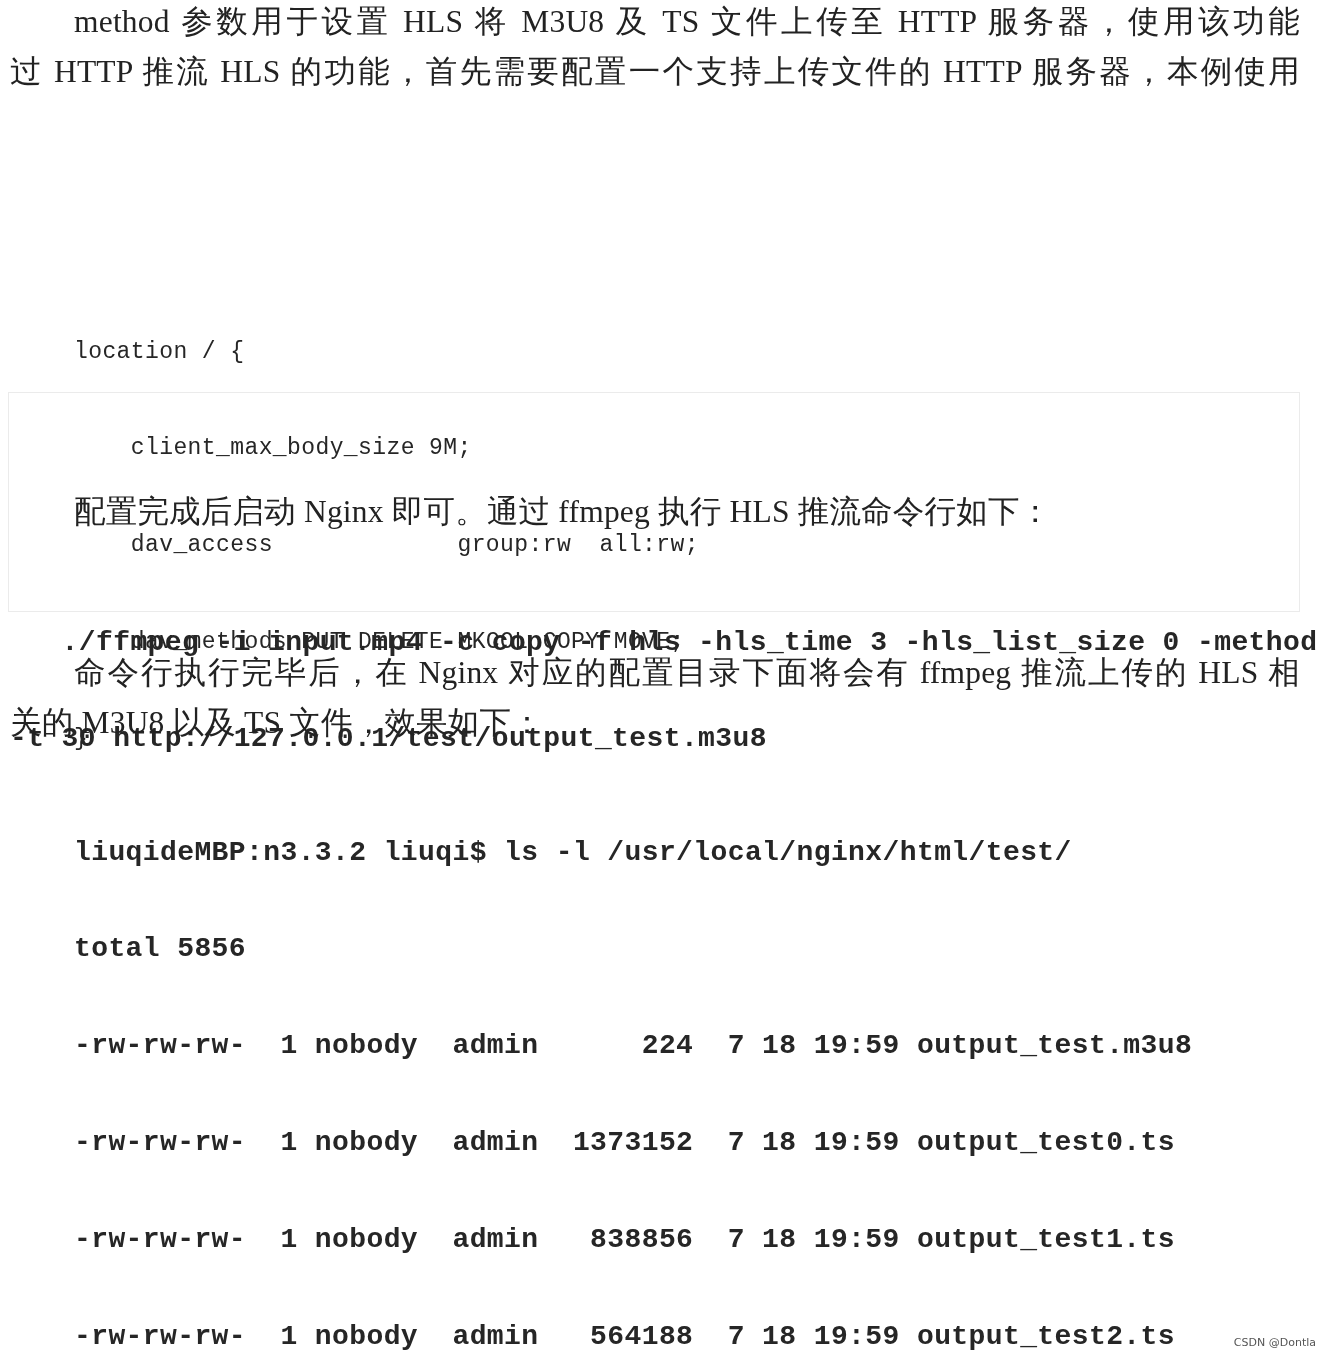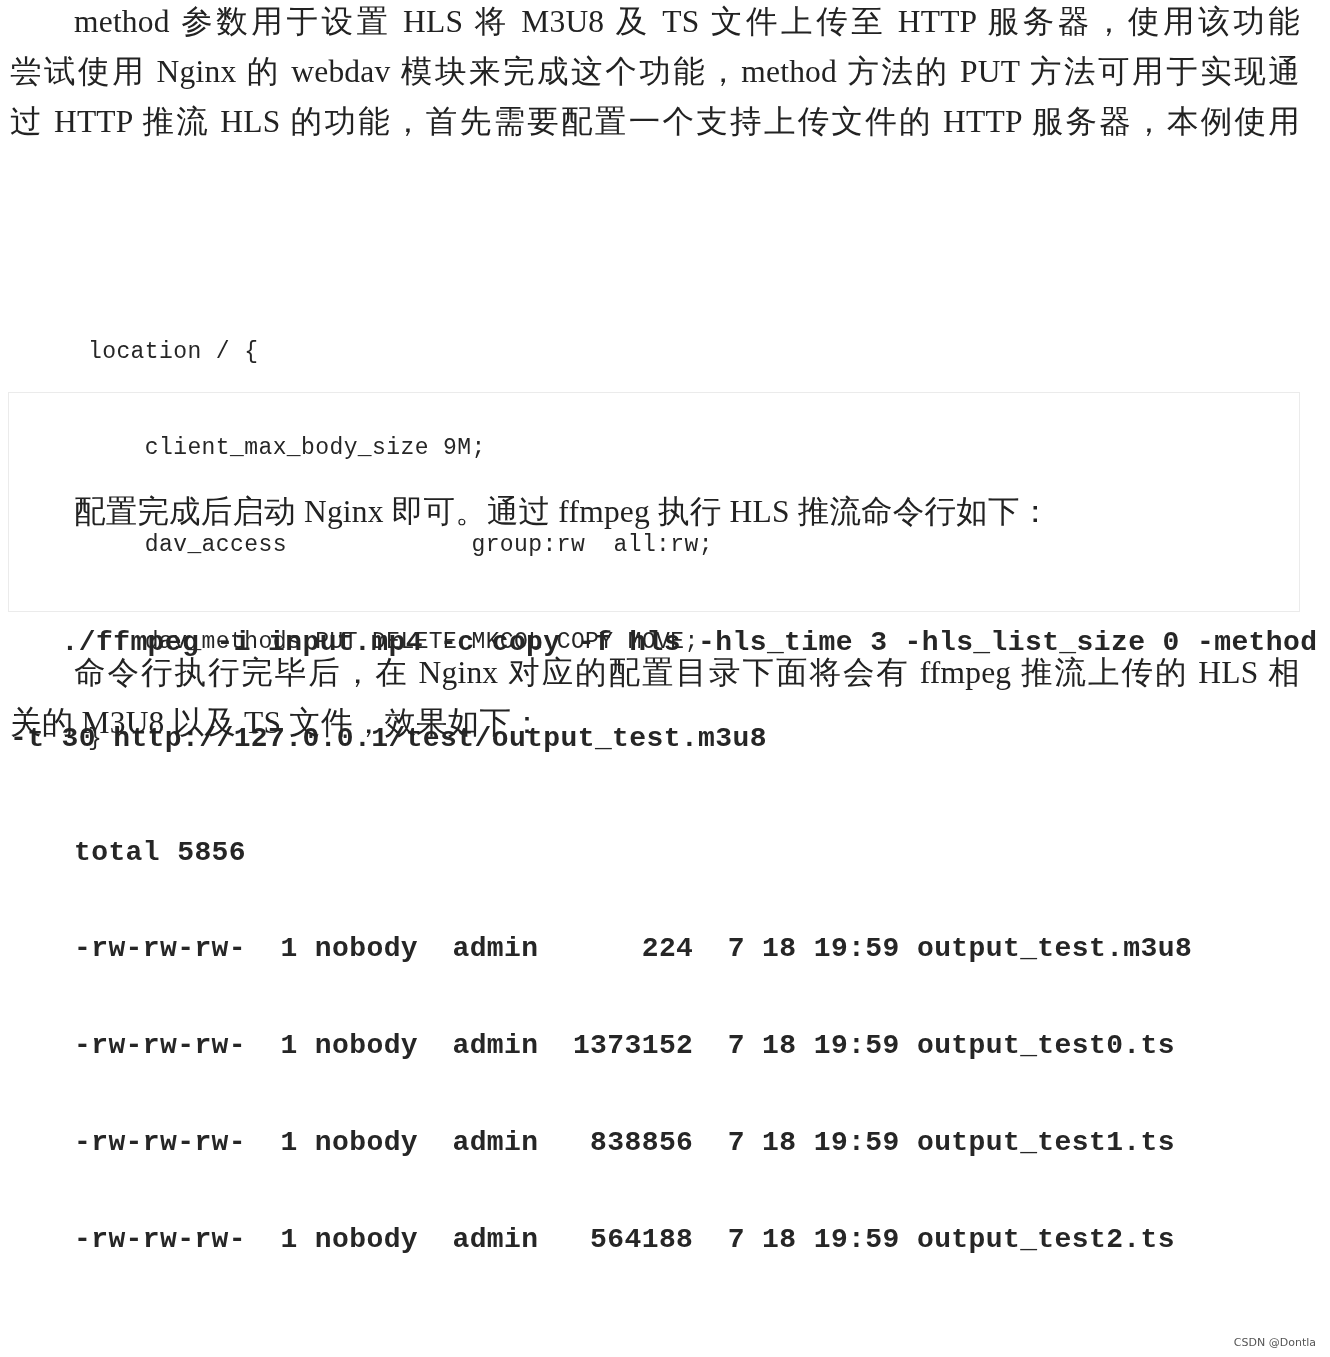--- a/index.html
+++ b/index.html
@@ -52,41 +52,40 @@
     position: absolute;
     font-family: "Liberation Mono", "DejaVu Sans Mono", monospace;
     font-size: 28px;
     line-height: 32.3px;
     white-space: pre;
     color: #262626;
     font-weight: bold;
     letter-spacing: 0.4px;
   }
   .code .ln { display: block; height: 32.3px; }
-  .code.light { font-weight: normal; margin-left: 14px; }
+  .code.light { font-weight: normal; }
   .watermark {
     position: absolute;
     right: 14px;
     bottom: 8px;
     font-family: "DejaVu Sans", sans-serif;
     font-size: 11px;
     color: #555555;
     text-align: center;
   }
 </style>
 </head>
 <body>
 
 <div class="page">
 
   <div class="bleed-box"></div>
 
   <div class="prose" style="top:-3px;">
     <span class="line justify indent">method 参数用于设置 HLS 将 M3U8 及 TS 文件上传至 HTTP 服务器，使用该功能</span>
-    <span class="line justify">尝试使用 Nginx 的 webdav 模块来完成这个功能，method 方法的 PUT 方法可用于实现通</span>
     <span class="line justify">过 HTTP 推流 HLS 的功能，首先需要配置一个支持上传文件的 HTTP 服务器，本例使用</span>
   </div>
 
   <div class="code light" style="left:74px; top:271px; font-family: 'Liberation Mono', monospace; font-weight:normal; font-size:23px;">
     <span class="ln">location / {</span>
     <span class="ln">    client_max_body_size 9M;</span>
     <span class="ln">    dav_access             group:rw  all:rw;</span>
     <span class="ln">    dav_methods PUT DELETE MKCOL COPY MOVE;</span>
     <span class="ln">}</span>
   </div>
@@ -99,20 +98,21 @@
     <span class="ln">   ./ffmpeg -i input.mp4 -c copy -f hls -hls_time 3 -hls_list_size 0 -method PUT</span>
     <span class="ln">-t 30 http://127.0.0.1/test/output_test.m3u8</span>
   </div>
 
   <div class="prose" style="top:648px;">
     <span class="line justify indent">命令行执行完毕后，在 Nginx 对应的配置目录下面将会有 ffmpeg 推流上传的 HLS 相</span>
     <span class="line">关的 M3U8 以及 TS 文件，效果如下：</span>
   </div>
 
   <div class="code" style="left:74px; top:772px;">
+    <span class="ln">liuqideMBP:n3.3.2 liuqi$ ls -l /usr/local/nginx/html/test/</span>
     <span class="ln">total 5856</span>
     <span class="ln">-rw-rw-rw-  1 nobody  admin      224  7 18 19:59 output_test.m3u8</span>
     <span class="ln">-rw-rw-rw-  1 nobody  admin  1373152  7 18 19:59 output_test0.ts</span>
     <span class="ln">-rw-rw-rw-  1 nobody  admin   838856  7 18 19:59 output_test1.ts</span>
     <span class="ln">-rw-rw-rw-  1 nobody  admin   564188  7 18 19:59 output_test2.ts</span>
     
     
     
     
     

